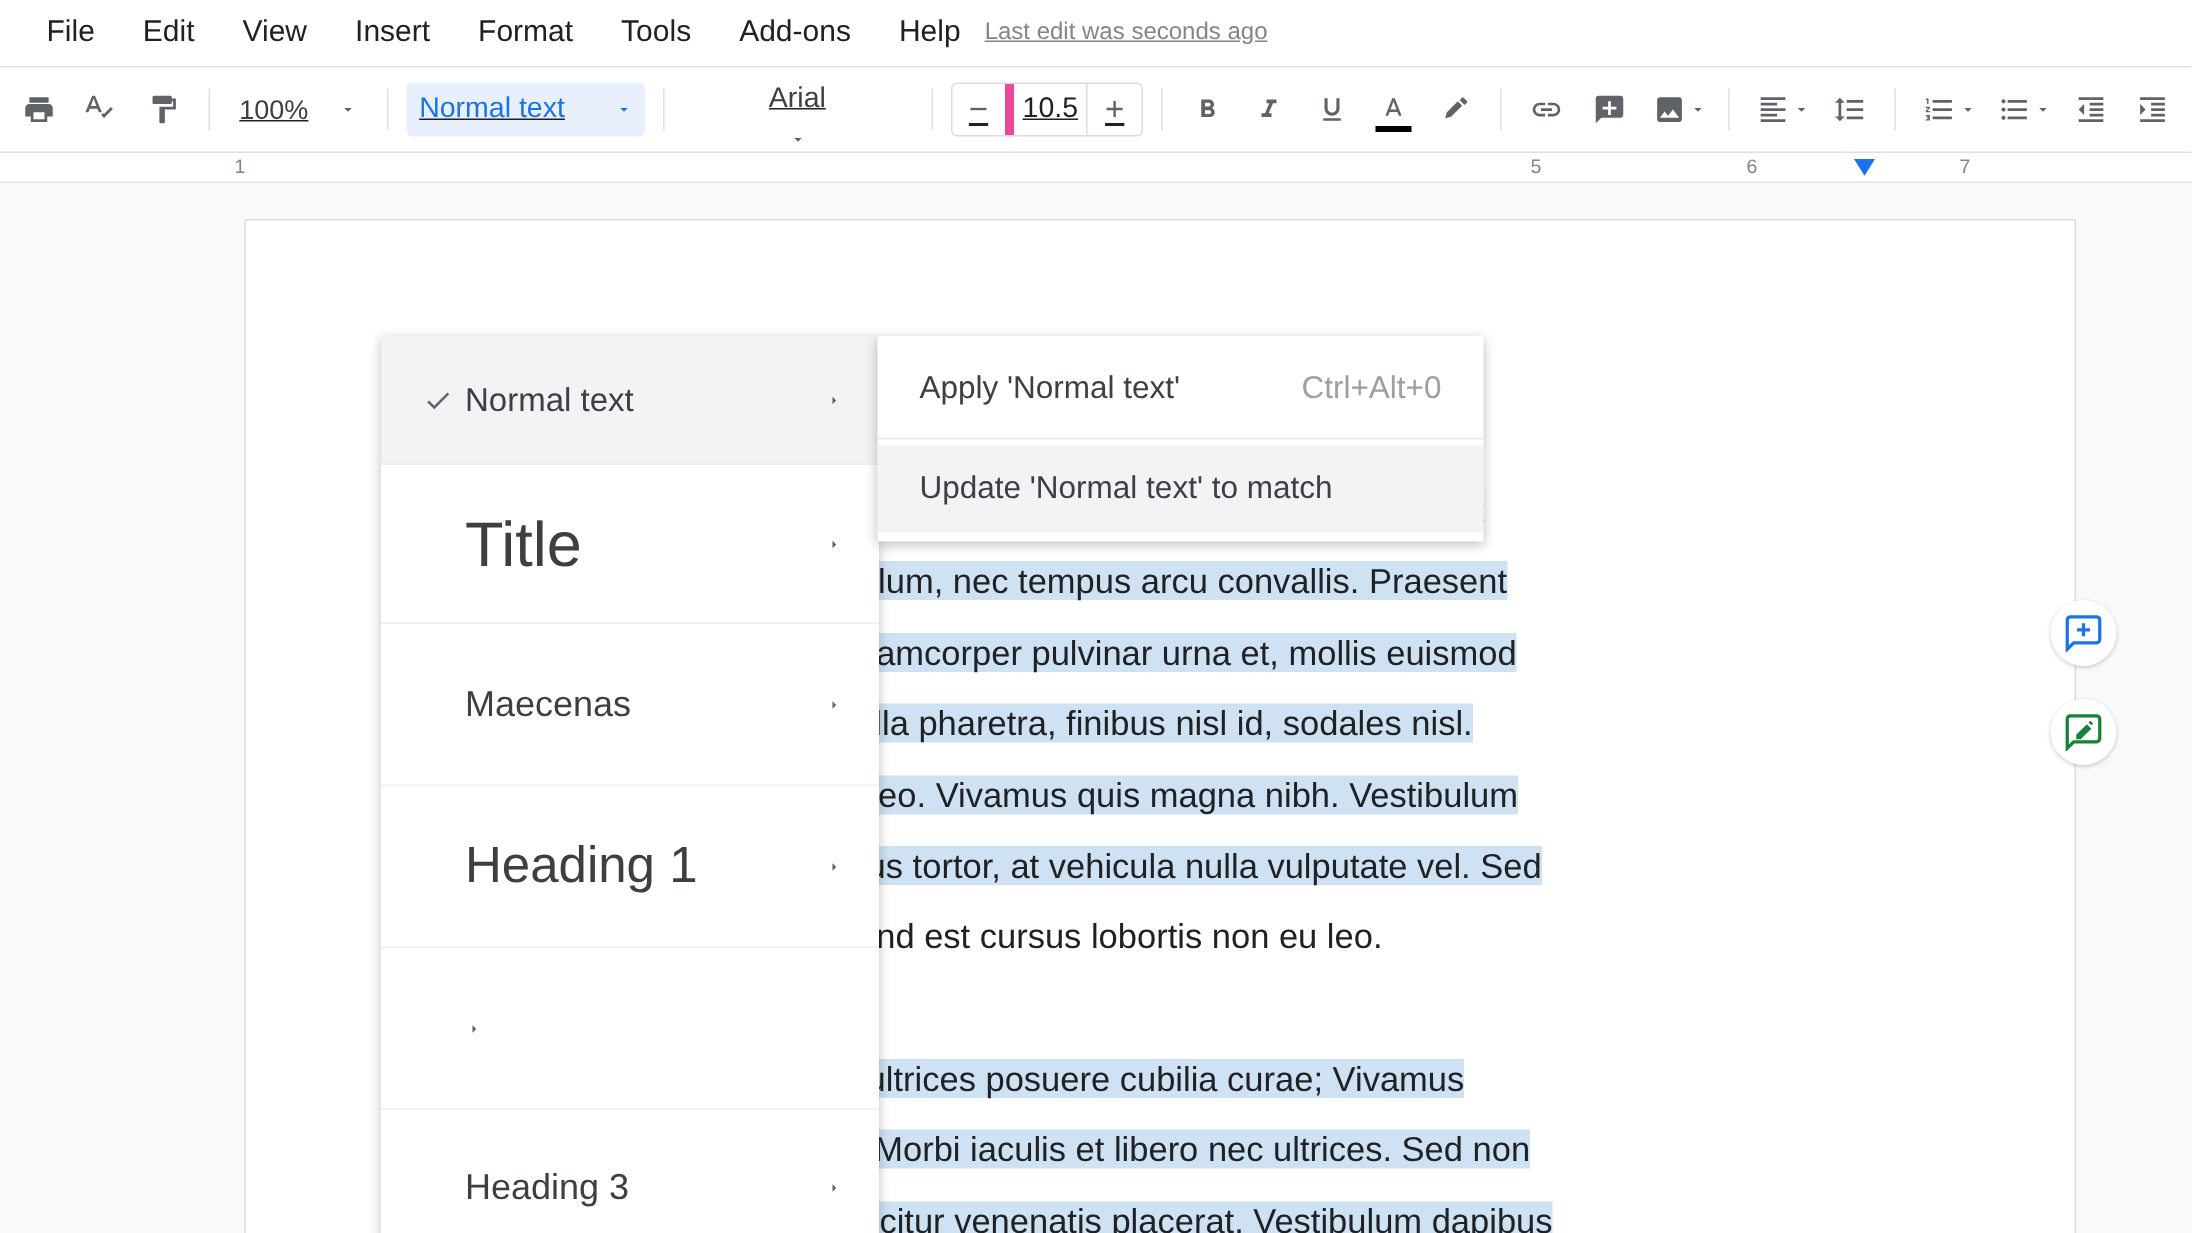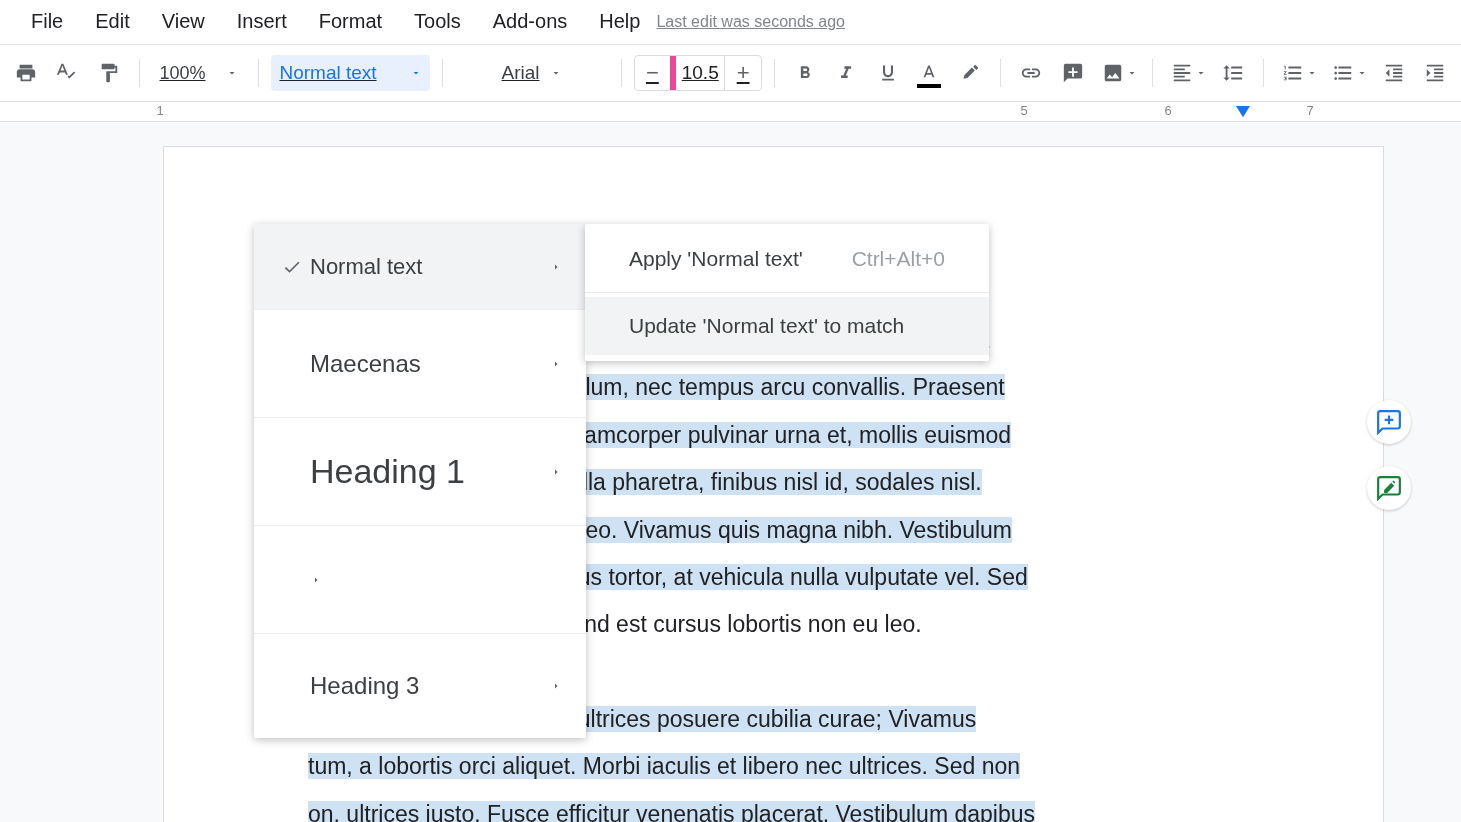--- a/index.html
+++ b/index.html
@@ -13,21 +13,21 @@
   .toolbar { height: 58px; border-top: 1px solid #e0e0e0; border-bottom: 1px solid #e0e0e0; display: flex; align-items: center; padding: 0 8px; gap: 6px; text-decoration: underline; }
   .tb-btn { width: 36px; height: 36px; display: inline-flex; align-items: center; justify-content: center; border-radius: 4px; cursor: pointer; color: #5f6368; }
   .tb-sep { width: 1px; height: 28px; background: #e0e0e0; margin: 0 6px; }
   .tb-combo { display: inline-flex; align-items: center; height: 36px; padding: 0 8px; border-radius: 4px; cursor: pointer; gap: 10px; }
   .tb-combo .caret { color: #5f6368; }
   .zoom-combo { width: 96px; justify-content: space-between; }
   .zoom-combo .value { font-size: 18px; color: #3c4043; }
   .styles-combo { background: #e8f0fe; width: 160px; justify-content: space-between; }
   .styles-combo .value { color: #1a73e8; font-size: 19px; }
   .styles-combo .caret svg path { fill: #1a73e8; }
-  .font-combo { width: 156px; justify-content: center; }
+  .font-combo { width: 156px; justify-content: flex-start; flex-direction: column; }
   .font-combo .value { font-size: 19px; color: #3c4043; }
   .fontsize-group { display: inline-flex; align-items: center; border: 1px solid #dadce0; border-radius: 4px; overflow: hidden; height: 36px; }
   .fontsize-group .step { width: 36px; height: 100%; display: inline-flex; align-items: center; justify-content: center; cursor: pointer; color: #5f6368; font-size: 22px; }
   .fontsize-group .value { width: 56px; text-align: center; font-size: 19px; border-left: 6px solid #ec4899; border-right: 1px solid #dadce0; height: 100%; line-height: 34px; }
   .tb-combo.icon-combo { gap: 2px; padding: 0 2px 0 6px; }
   .text-color-underline { position: absolute; bottom: 3px; left: 6px; width: 24px; height: 4px; background: #000; }
   .text-color-wrap { position: relative; }
   
   .ruler { height: 20px; background: #fff; border-bottom: 1px solid #e0e0e0; position: relative; font-size: 13px; color: #80868b; overflow: hidden;}
   .ruler .num { position: absolute; top: 1px; transform: translateX(-50%); }
@@ -46,21 +46,21 @@
   .styles-menu .sm-item .label { flex: 1; color: #3c4043; white-space: nowrap; }
   .styles-menu .sm-item .sub-caret { color: #5f6368; }
   .sm-normal { height: 86px; background: #f1f3f4; } .sm-normal .label { font-size: 22px; }
   .sm-title { height: 106px; } .sm-title .label { font-size: 42px; font-weight: 400; }
   .sm-subtitle { height: 108px; } .sm-subtitle .label { font-size: 24px; color: #80868b; }
   .sm-h1 { height: 108px; } .sm-h1 .label { font-size: 34px; }
   .sm-h2 { height: 108px; } .sm-h2 .label { font-size: 28px; }
   .sm-h3 { height: 104px; } .sm-h3 .label { font-size: 24px; }
   
   .styles-submenu { position: absolute; left: 585px; top: 102px; width: 404px; background: #fff; box-shadow: 0 2px 8px rgba(0,0,0,.25); border-radius: 2px; z-index: 21; padding: 6px 0; }
-  .styles-submenu .ssm-item { display: flex; align-items: center; justify-content: space-between; height: 58px; padding: 0 44px; font-size: 21px; color: #3c4043; cursor: pointer; }
+  .styles-submenu .ssm-item { display: flex; align-items: center; justify-content: space-between; height: 58px; padding: 0 28px; font-size: 21px; color: #3c4043; cursor: pointer; }
   .styles-submenu .ssm-item .shortcut { color: #9aa0a6; font-size: 21px; }
   .styles-submenu .ssm-sep { height: 1px; background: #e8eaed; margin: 4px 0; }
   .styles-submenu .ssm-item.hover { background: #f1f3f4; }
   
   .side-float { position: absolute; right: 50px; top: 278px; display: flex; flex-direction: column; gap: 22px; z-index: 5;}
   .side-float .fbtn { width: 44px; height: 44px; border-radius: 22px; background: #fff; display: flex; align-items: center; justify-content: center; box-shadow: 0 1px 3px rgba(0,0,0,.2); cursor: pointer; }
   svg { display: block; }
 </style>
 </head>
 <body>
@@ -284,20 +284,29 @@
             <path fill="#5f6368" d="M9 16.17L4.83 12l-1.42 1.41L9 19 21 7l-1.41-1.41z"></path>
           </svg>
       </span>
       <span class="label">Normal text</span>
       <span class="sub-caret">
           <svg width="12" height="12" viewBox="0 0 24 24">
             <path fill="#5f6368" d="M10 17l5-5-5-5v10z"></path>
           </svg>
         </span>
     </div>
+    <div class="sm-item sm-title">
+      <span class="check"></span>
+      <span class="label">Title</span>
+      <span class="sub-caret">
+          <svg width="12" height="12" viewBox="0 0 24 24">
+            <path fill="#5f6368" d="M10 17l5-5-5-5v10z"></path>
+          </svg>
+        </span>
+    </div>
     <div class="sm-item sm-subtitle">
       <span class="check"></span>
       <span class="label">Maecenas</span>
       <span class="sub-caret">
           <svg width="12" height="12" viewBox="0 0 24 24">
             <path fill="#5f6368" d="M10 17l5-5-5-5v10z"></path>
           </svg>
         </span>
     </div>
     <div class="sm-item sm-h1">

